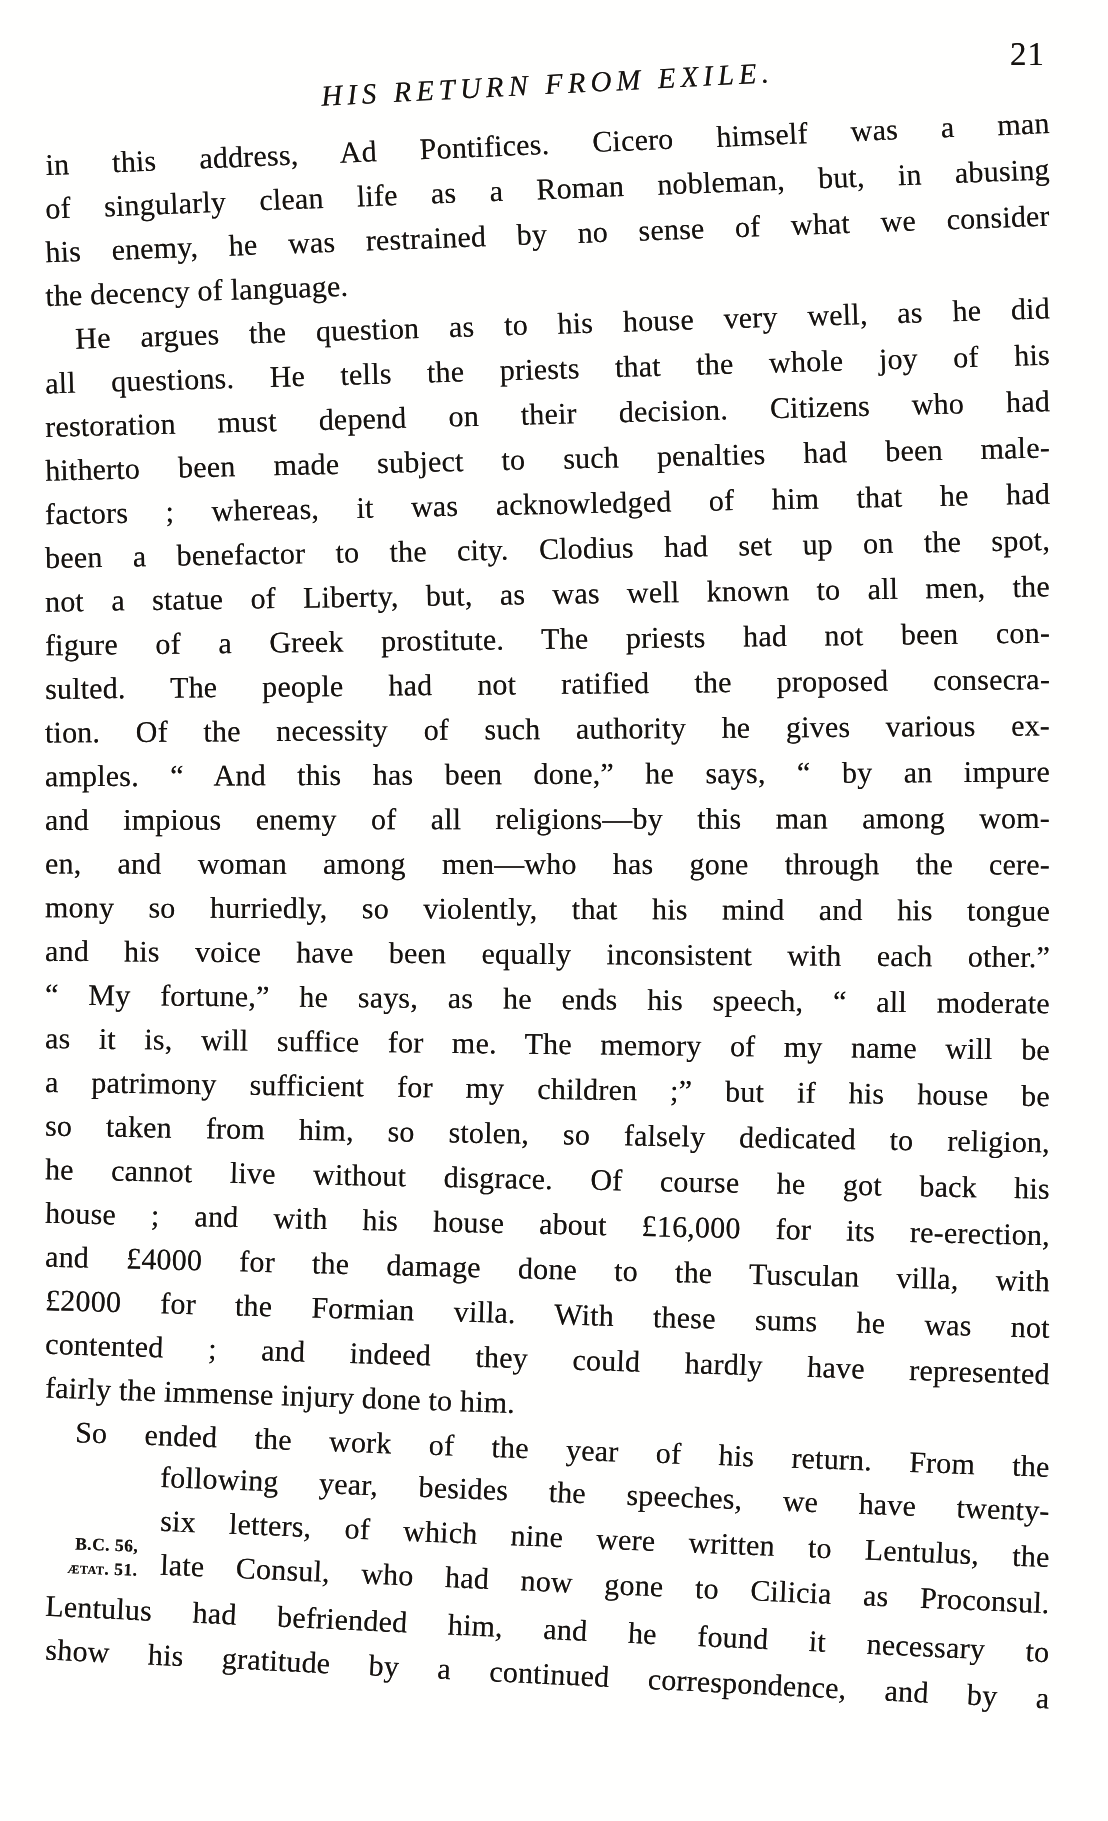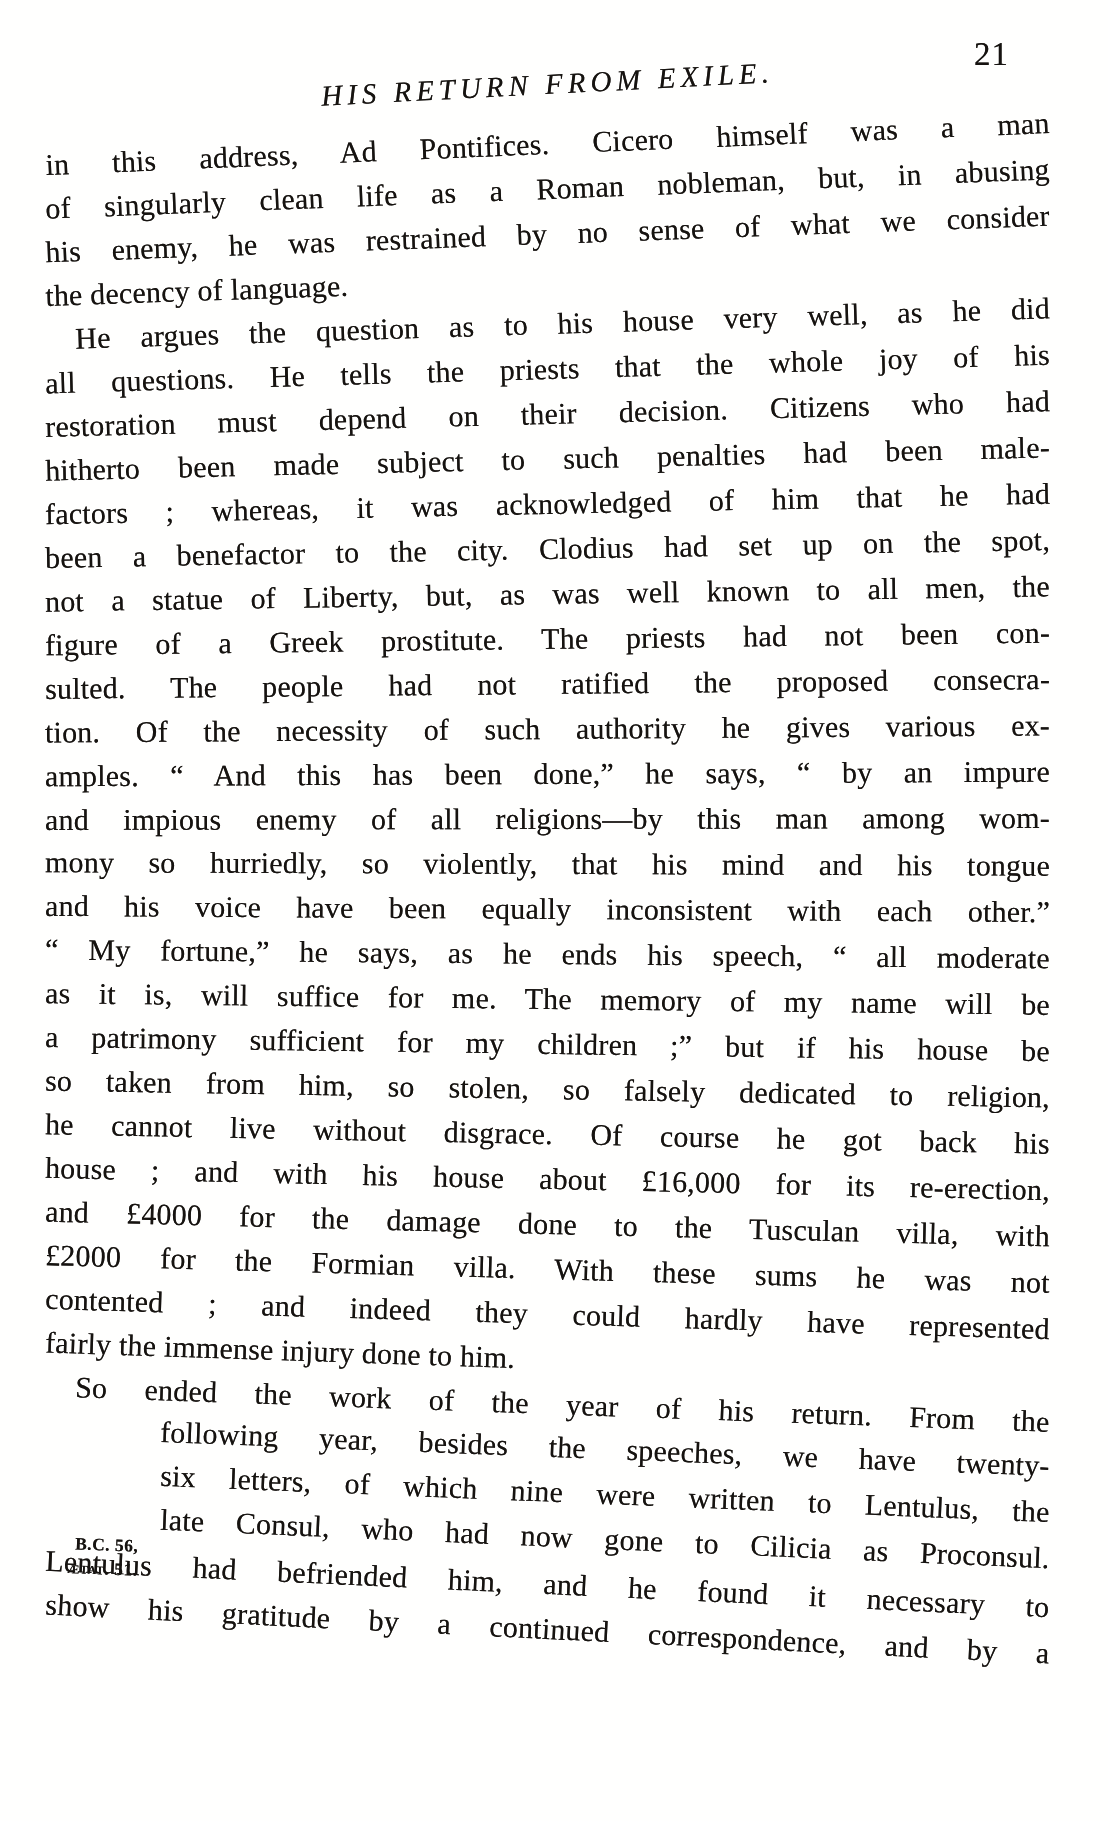--- a/index.html
+++ b/index.html
@@ -24,21 +24,21 @@
     width: 1005px;
     text-align: center;
     transform: rotate(-3deg);
     font-style: italic;
     font-size: 29px;
     letter-spacing: 5px;
     white-space: nowrap;
   }
   .page-number {
     position: absolute;
-    left: 974px;
+    left: 1010px;
     top: 36px;
     font-size: 33px;
     letter-spacing: 1px;
   }
   #text-block {
     position: absolute;
     left: 45px;
     top: 121px;
     width: 1005px;
   }
@@ -102,20 +102,21 @@
       <div class="line" style="transform: rotate(-1.48deg);">restoration must depend on their decision.  Citizens who had</div>
       <div class="line" style="transform: rotate(-1.33deg);">hitherto been made subject to such penalties had been male-</div>
       <div class="line" style="transform: rotate(-1.18deg);">factors ; whereas, it was acknowledged of him that he had</div>
       <div class="line" style="transform: rotate(-1.02deg);">been a benefactor to the city.  Clodius had set up on the spot,</div>
       <div class="line" style="transform: rotate(-0.87deg);">not a statue of Liberty, but, as was well known to all men, the</div>
       <div class="line" style="transform: rotate(-0.72deg);">figure of a Greek prostitute.  The priests had not been con-</div>
       <div class="line" style="transform: rotate(-0.56deg);">sulted.  The people had not ratified the proposed consecra-</div>
       <div class="line" style="transform: rotate(-0.41deg);">tion.  Of the necessity of such authority he gives various ex-</div>
       <div class="line" style="transform: rotate(-0.26deg);">amples.  “ And this has been done,” he says, “ by an impure</div>
       <div class="line" style="transform: rotate(-0.11deg);">and impious enemy of all religions—by this man among wom-</div>
+      <div class="line" style="transform: rotate(0.05deg);">en, and woman among men—who has gone through the cere-</div>
       <div class="line" style="transform: rotate(0.2deg);">mony so hurriedly, so violently, that his mind and his tongue</div>
       <div class="line" style="transform: rotate(0.35deg);">and his voice have been equally inconsistent with each other.”</div>
       <div class="line" style="transform: rotate(0.51deg);">“ My fortune,” he says, as he ends his speech, “ all moderate</div>
       <div class="line" style="transform: rotate(0.66deg);">as it is, will suffice for me.  The memory of my name will be</div>
       <div class="line" style="transform: rotate(0.81deg);">a patrimony sufficient for my children ;” but if his house be</div>
       <div class="line" style="transform: rotate(0.96deg);">so taken from him, so stolen, so falsely dedicated to religion,</div>
       <div class="line" style="transform: rotate(1.12deg);">he cannot live without disgrace.  Of course he got back his</div>
       <div class="line" style="transform: rotate(1.27deg);">house ; and with his house about £16,000 for its re-erection,</div>
       <div class="line" style="transform: rotate(1.42deg);">and £4000 for the damage done to the Tusculan villa, with</div>
       <div class="line" style="transform: rotate(1.58deg);">£2000 for the Formian villa.  With these sums he was not</div>

